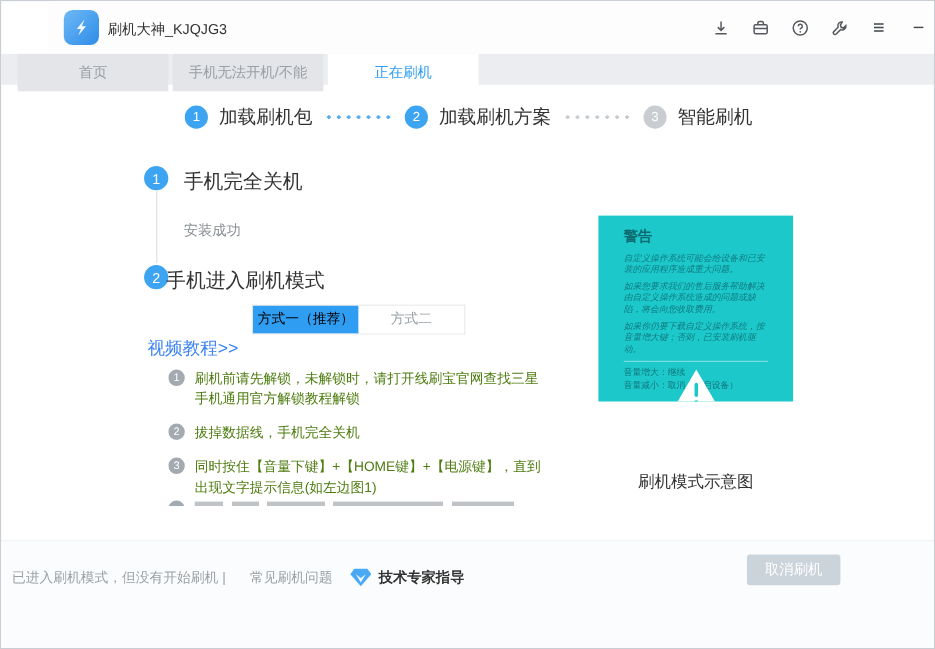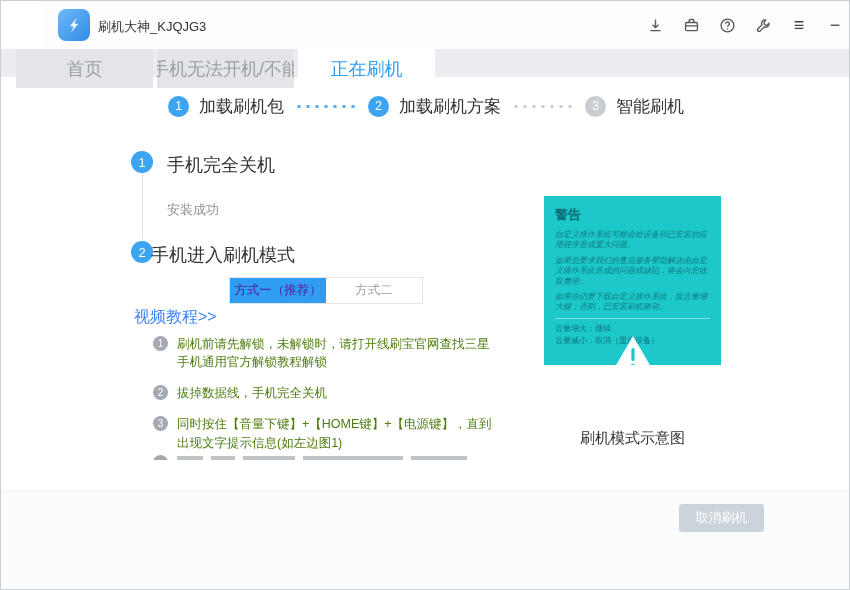--- a/index.html
+++ b/index.html
@@ -21,23 +21,23 @@
   .app-logo svg { width: 20px; height: 20px; }
   .app-title { position: absolute; left: 54px; top: 17px; font-size: 13px; color: #333; }
   .tb-icons { position: absolute; right: 14px; top: 0; height: 48px; display: flex; align-items: center; gap: 18px; }
   .tb-icon { width: 18px; height: 18px; display: flex; align-items: center; justify-content: center; color: #55595e; cursor: pointer; }
   .tb-icon svg { width: 17px; height: 17px; stroke: #55595e; fill: none; stroke-width: 1.6; }
   .tb-glyph { font-size: 18px; color: #43474c; line-height: 1; }
 
   
   .tabstrip { position: absolute; left: 0; top: 48px; width: 850px; height: 28px; background: #ebedf0; }
   .tab {
-    position: absolute; top: 0; height: 39px; width: 137px;
+    position: absolute; top: 0; height: 34px; width: 137px;
     display: flex; align-items: center; justify-content: center;
-    font-size: 18px; color: #9aa0a6; background: #e3e5e8; cursor: pointer;
+    font-size: 13px; color: #9aa0a6; background: #e3e5e8; cursor: pointer;
     white-space: nowrap; overflow: hidden;
   }
   .tab.t1 { left: 15px; }
   .tab.t2 { left: 156px; }
   .tab.t3 { left: 297px; background: #ffffff; color: #2e9df2; }
 
   
   .stepper {
     position: absolute; left: 0; top: 88px; width: 850px; height: 34px;
     display: flex; align-items: center; justify-content: center; gap: 10px;
@@ -66,21 +66,21 @@
   .step2-t { left: 150px; top: 242px; }
 
   .method-toggle {
     position: absolute; left: 228px; top: 276px; height: 27px; display: flex;
     border: 1px solid #e3e5e8; background: #fff;
   }
   .method {
     width: 96px; height: 25px; display: flex; align-items: center; justify-content: center;
     font-size: 12.5px; color: #9aa0a6; background: #fff; cursor: pointer; white-space: nowrap;
   }
-  .method.active { background: #2e9df2; color: #4c1d95; }
+  .method.active { background: #2e9df2; color: #000000; }
 
   .video-link { position: absolute; left: 133px; top: 306px; font-size: 16px; color: #3b82f6; cursor: pointer; }
 
   .instructions { position: absolute; left: 152px; top: 334px; width: 352px; height: 126px; overflow: hidden; }
   .inst-row { display: flex; margin-bottom: 13px; }
   .inst-num {
     flex: 0 0 15px; width: 15px; height: 15px; border-radius: 50%; background: #a4aab1; color: #fff;
     display: flex; align-items: center; justify-content: center; font-size: 10px; margin-right: 9px; margin-top: 1px;
   }
   .inst-text { font-size: 12.5px; color: #4d7c0f; line-height: 1.45; width: 320px; }
@@ -90,21 +90,21 @@
   .inst-clipped .bar {
     height: 14px; margin-left: 24px;
     background-image: linear-gradient(90deg, #8d9298 0 26px, rgba(0,0,0,0) 26px 34px, #8d9298 34px 58px, rgba(0,0,0,0) 58px 66px, #8d9298 66px 118px, rgba(0,0,0,0) 118px 126px, #8d9298 126px 226px, rgba(0,0,0,0) 226px 234px, #8d9298 234px 290px, rgba(0,0,0,0) 290px);
     background-size: 100% 10px; background-repeat: no-repeat; background-position: 0 3px; opacity: .55;
   }
   .inst-clip-num { position: absolute; left: 0; top: 2px; width: 15px; height: 15px; border-radius: 50%; background: #a4aab1; }
 
   
   .figure {
     position: absolute; left: 543px; top: 195px; width: 177px; height: 169px;
-    background: #1cc8ca; overflow: hidden; padding: 10px 11px; color: rgba(10,80,88,0.82);
+    background: #1cc8ca; overflow: hidden; padding: 10px 23px; color: rgba(10,80,88,0.82);
   }
   .fig-title { font-size: 13px; font-weight: bold; color: rgba(8,90,98,0.85); margin-bottom: 6px; }
   .fig-para { font-size: 8px; line-height: 1.3; margin-bottom: 5px; opacity: .8; transform-origin: 0 0; font-style: italic; }
   .fig-sep { height: 1px; background: rgba(255,255,255,0.45); margin: 4px 0 4px; }
   .fig-vol { font-size: 8px; line-height: 1.5; opacity: .85; }
   .fig-triangle { position: absolute; left: 50%; top: 138px; transform: translateX(-50%); }
   .fig-label { position: absolute; left: 0; top: 182px; width: 100%; text-align: center; font-size: 11px; color: #c0392b; font-weight: bold; }
   .fig-caption { position: absolute; left: 543px; top: 428px; width: 177px; text-align: center; font-size: 15px; color: #333; }
 
   
@@ -232,16 +232,29 @@
         <path d="M23 2 L44 38 L2 38 Z" fill="#ffffff"></path>
         <rect x="21.4" y="14" width="3.2" height="13" rx="1.6" fill="#1cc8ca"></rect>
         <circle cx="23" cy="32" r="2.2" fill="#1cc8ca"></circle>
       </svg>
     </div>
     <div class="fig-label">图 7</div>
   </div>
   <div class="fig-caption">刷机模式示意图</div>
 
   <div class="footer">
+    <div class="footer-left">
+      <span class="footer-status">已进入刷机模式，但没有开始刷机 |</span>
+      <span class="footer-faq">常见刷机问题</span>
+      <span class="expert">
+        <span class="expert-icon">
+          <svg width="20" height="18" viewBox="0 0 20 18">
+            <path d="M4 1 h12 l3.5 5 L10 17 L0.5 6 Z" fill="#4aa9f5"></path>
+            <path d="M5.5 6 L10 13.5 L14.5 6 L10 9.5 Z" fill="#ffffff" opacity="0.9"></path>
+          </svg>
+        </span>
+        <span class="expert-label">技术专家指导</span>
+      </span>
+    </div>
     <button class="cancel-btn">取消刷机</button>
   </div>
 
 </div>
 
 </body></html>

